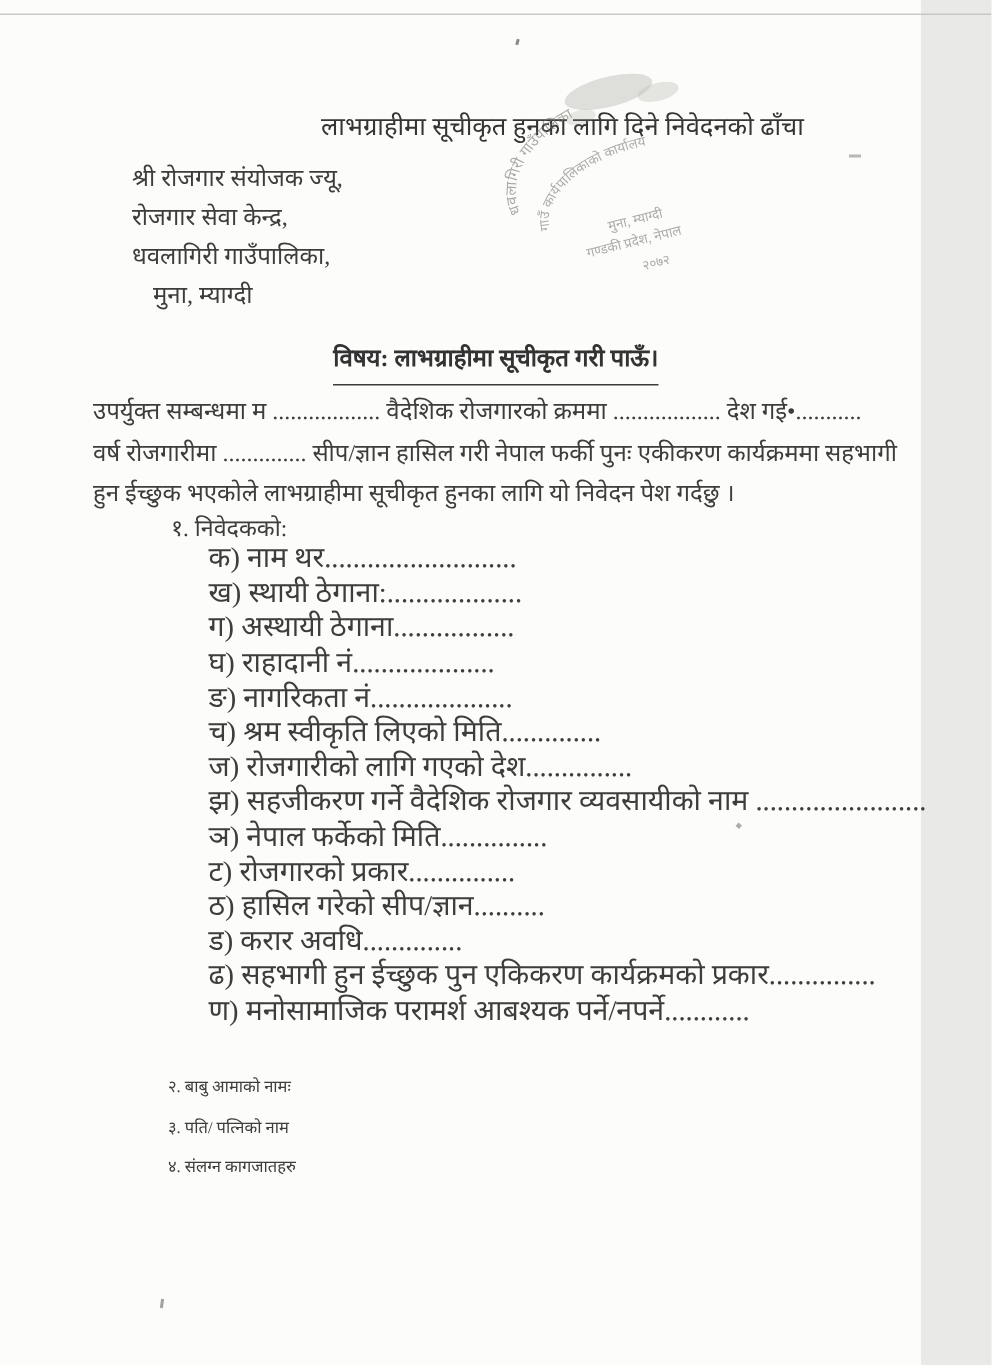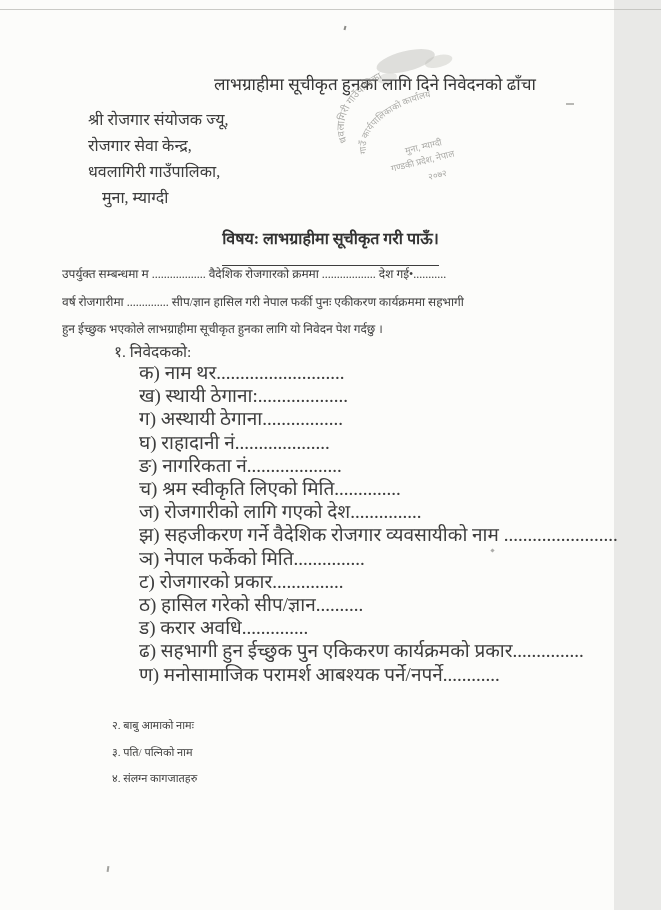--- a/index.html
+++ b/index.html
@@ -9,22 +9,22 @@
     font-family:"Liberation Serif","DejaVu Serif",serif;
     color:#3d3d3d;
   }
   .top-hairline{position:absolute;top:9px;left:0;width:661px;height:1px;background:#bdbdb9;opacity:.8;}
   .title{position:absolute;top:72px;left:92px;width:566px;text-align:center;font-size:17px;color:#353535;white-space:nowrap;}
   .recipient{position:absolute;top:107px;left:88px;font-size:16px;line-height:26px;}
   .recipient .r-line{white-space:nowrap;}
   .recipient .indent{padding-left:14px;}
   .stamp-wrap{position:absolute;top:42px;left:334px;width:184px;height:152px;pointer-events:none;}
   .subject{position:absolute;top:227px;left:0;width:661px;text-align:center;font-size:16px;font-weight:bold;color:#333;}
-  .subject span{border-bottom:1.5px solid #3d3d3d;padding-bottom:18px;white-space:nowrap;}
-  .body-par{position:absolute;top:261px;left:62px;font-size:12px;line-height:27.5px;}
+  .subject span{border-bottom:1.5px solid #3d3d3d;padding-bottom:8px;white-space:nowrap;}
+  .body-par{position:absolute;top:261px;left:62px;font-size:16px;line-height:27.5px;}
   .body-par .b-line{white-space:nowrap;}
   .sec1-head{position:absolute;top:340px;left:114px;font-size:15.5px;white-space:nowrap;text-align:right;}
   .sec1-items{position:absolute;top:361px;left:139px;font-size:19px;line-height:23.2px;}
   .sec1-items .li{white-space:nowrap;}
   .numbered{position:absolute;top:712px;left:112px;font-size:11px;line-height:26.5px;}
   .numbered .ni{white-space:nowrap;}
   .speck{position:absolute;background:#8a8a86;}
   .speck.s1{top:26px;left:344px;width:2px;height:4px;transform:rotate(15deg);}
   .speck.s2{top:866px;left:107px;width:2px;height:6px;transform:rotate(8deg);opacity:.8;}
   .speck.s3{top:103px;left:566px;width:8px;height:2px;opacity:.6;}

